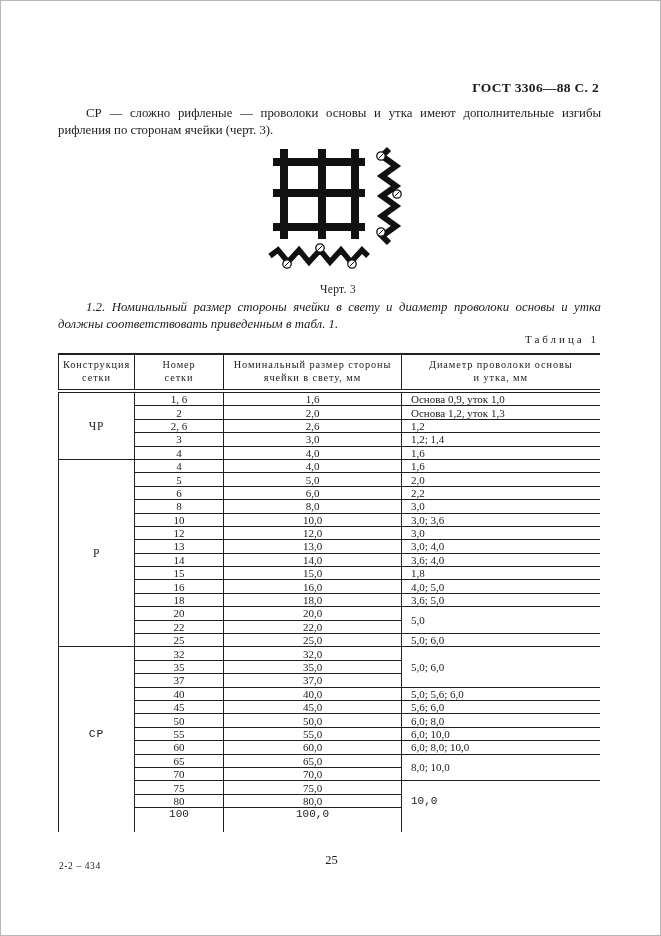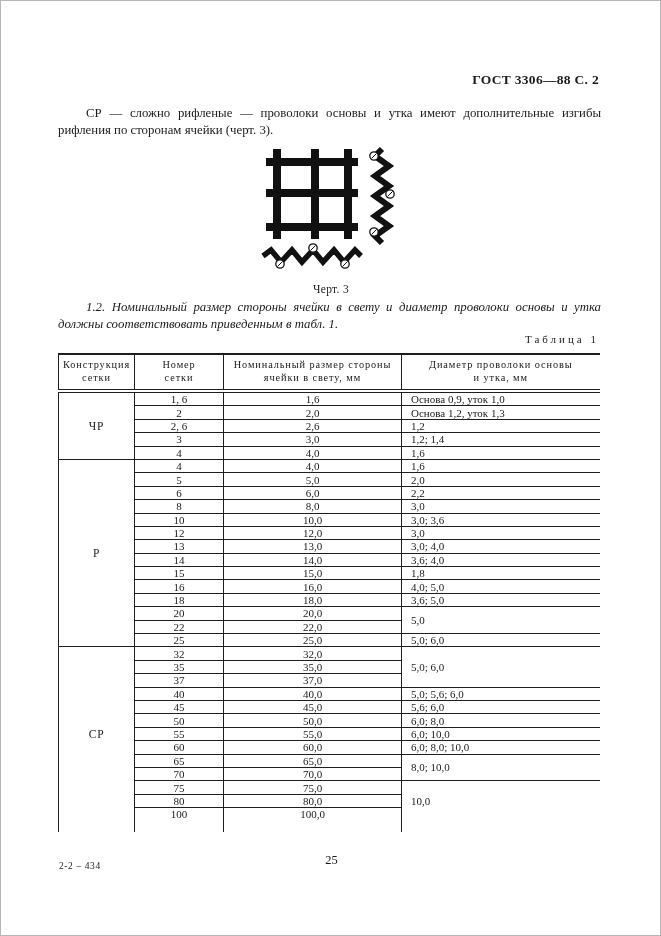--- a/index.html
+++ b/index.html
@@ -3,31 +3,31 @@
 <meta charset="utf-8">
 <style>
   html,body { margin:0; padding:0; background:#e8e8e8; }
   .page {
     position:relative; width:661px; height:936px; margin:0 auto;
     background:#ffffff; border:1px solid #b7b7b7; box-sizing:border-box;
     font-family:"Liberation Serif","DejaVu Serif",serif; color:#1b1b1b;
     overflow:hidden;
   }
   .gost-header {
-    position:absolute; top:71px; right:61px;
+    position:absolute; top:79px; right:61px;
     font-size:13.5px; font-weight:bold; letter-spacing:0.3px;
     white-space:nowrap;
   }
   .para {
     position:absolute; left:57px; width:543px; margin:0;
     font-size:12.8px; line-height:17px; text-align:justify; text-indent:28px;
   }
   .para-cp { top:104px; }
   .para-12 { top:298px;font-style:italic; }
-  .figure { position:absolute; left:260px; top:145px; width:140px; text-align:center; }
+  .figure { position:absolute; left:267px; top:145px; width:140px; text-align:center; }
   .fig-caption { margin-top:8px; font-size:11.5px; letter-spacing:0.3px; }
   .table-label {
     position:absolute; top:332px; right:61px;
     font-size:11px; letter-spacing:3px; white-space:nowrap;
   }
   table.spec {
     position:absolute; left:57px; top:352px; width:541px;
     border-collapse:collapse; table-layout:fixed;
     border-top:2px solid #1f1f1f; border-left:1px solid #1f1f1f;
     font-size:11px; color:#1b1b1b;
@@ -41,21 +41,21 @@
   table.spec td {
     border-bottom:1px solid #1f1f1f;
     height:12.4px; line-height:12px; padding:0 2px;
     vertical-align:middle; overflow:hidden; white-space:nowrap;
   }
   table.spec .v { border-left:1px solid #1f1f1f; }
   table.spec td.col-constr { text-align:center; font-size:11.5px; letter-spacing:0.8px;margin-top:25px; }
   table.spec td.col-num  { text-align:center; }
   table.spec td.col-size { text-align:center; }
   table.spec td.col-diam { text-align:left; padding-left:9px; }
-  table.spec td.no-b { border-bottom:none; }
+  table.spec td.no-b { border-bottom:none;font-family:Liberation Mono, monospace; }
   table.spec tr.overhang td { height:11px; border-bottom:none; }
   .footer-left {
     position:absolute; left:58px; top:860px;
     font-size:9.5px; letter-spacing:0.6px;text-align:center;
   }
   .page-number {
     position:absolute; left:0; top:852px; width:661px;
     text-align:center; font-size:12.5px;
   }
 </style>

